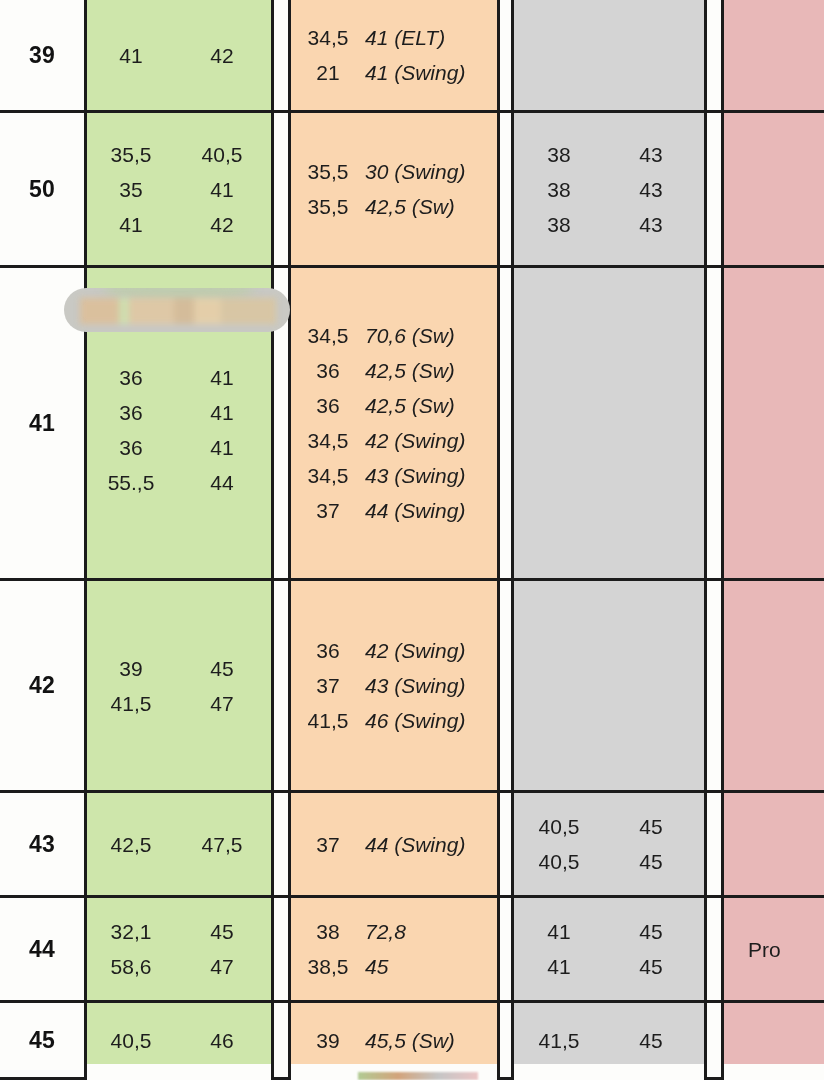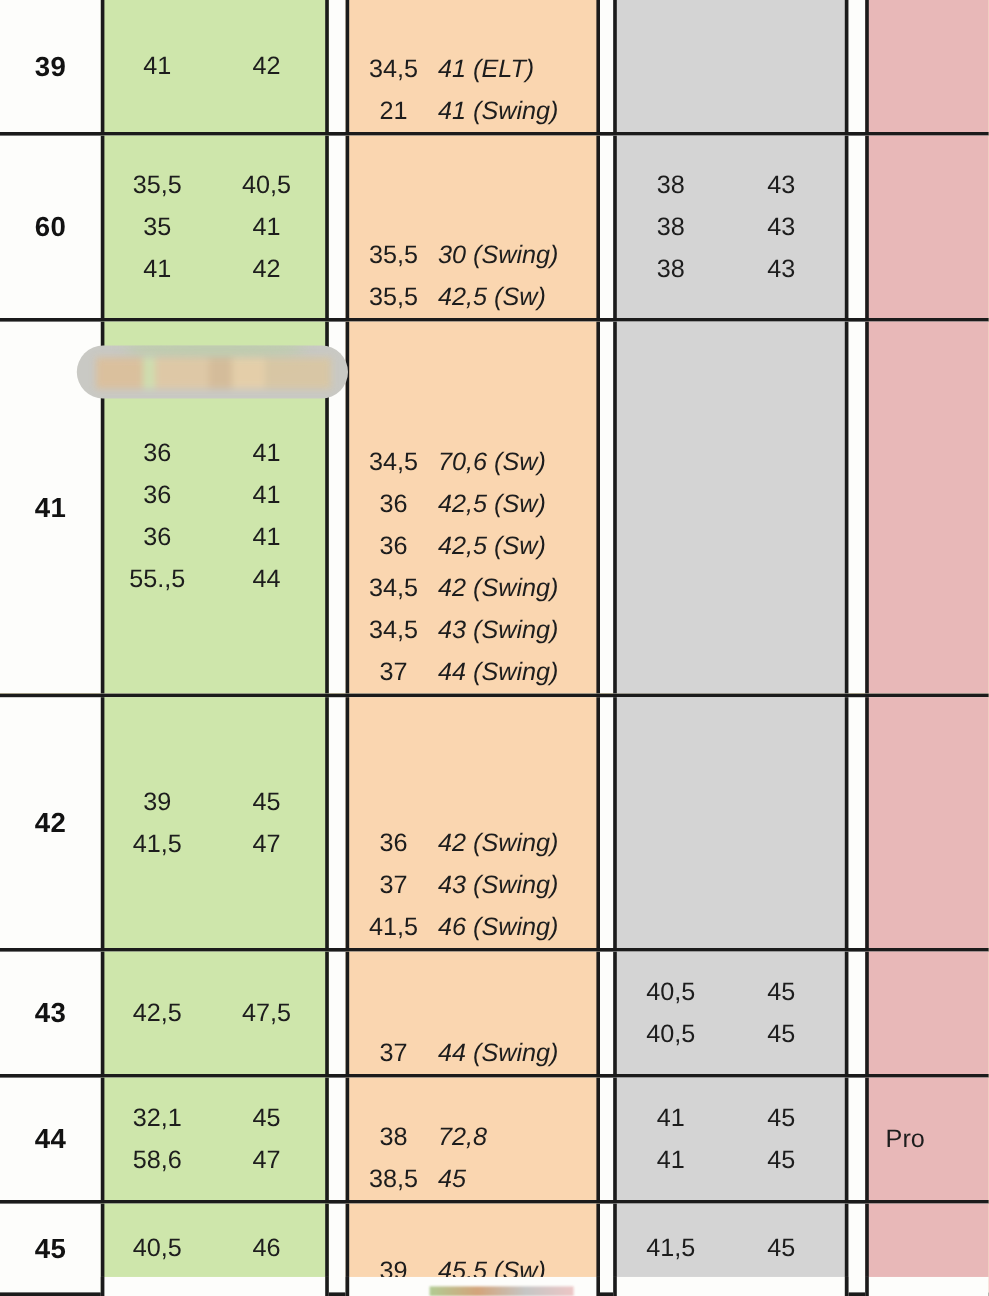--- a/index.html
+++ b/index.html
@@ -62,21 +62,21 @@
     top: 0;
     height: 100%;
     box-sizing: border-box;
     border-left: 3px solid #1b1b1b;
     border-right: 3px solid #1b1b1b;
     display: flex;
     flex-direction: column;
     justify-content: center;
   }
   .col-green  { left: 84px;  width: 190px; background: #cee6ab; }
-  .col-orange { left: 288px; width: 212px; background: #fad6b0; justify-content: flex-end; }
+  .col-orange { left: 288px; width: 212px; background: #fad6b0; }
   .col-gray   { left: 511px; width: 196px; background: #d4d4d4; }
   .col-pink   { left: 721px; width: 103px; background: #e8b8b8; border-right: none; }
 
   
   .line {
     display: flex;
     align-items: center;
     font-size: 21px;
     color: #1d1d1d;
     line-height: 1;
@@ -94,21 +94,21 @@
   .col-orange .hi { width: 130px; text-align: left; font-style: italic; }
   .col-gray   .lo { width: 90px; text-align: center; }
   .col-gray   .hi { width: 94px; text-align: center; }
 
   .italic { font-style: italic; }
 
   
   .pink-text {
     font-size: 21px;
     color: #1d1d1d;
-    padding-left: 14px;
+    padding-left: 24px;
     line-height: 1;
   }
 
   
   .redaction {
     position: absolute;
     left: 64px;
     top: 288px;
     width: 226px;
     height: 44px;
@@ -206,21 +206,21 @@
           </div>
           <div class="line">
             <span class="lo">21</span>
             <span class="hi">41 (Swing)</span>
           </div>
         </div>
         <div class="col col-gray"></div>
         <div class="col col-pink"></div>
       </div>
       <div class="row" style="height: 155px;">
-        <div class="c-size">60</div>
+        <div class="c-size">50</div>
         <div class="col col-green">
           <div class="line">
             <span class="lo">35,5</span>
             <span class="hi">40,5</span>
           </div>
           <div class="line">
             <span class="lo">35</span>
             <span class="hi">41</span>
           </div>
           <div class="line">

